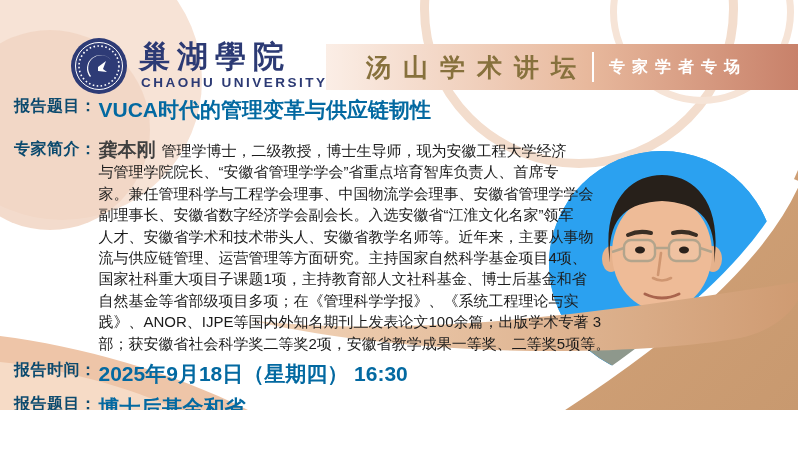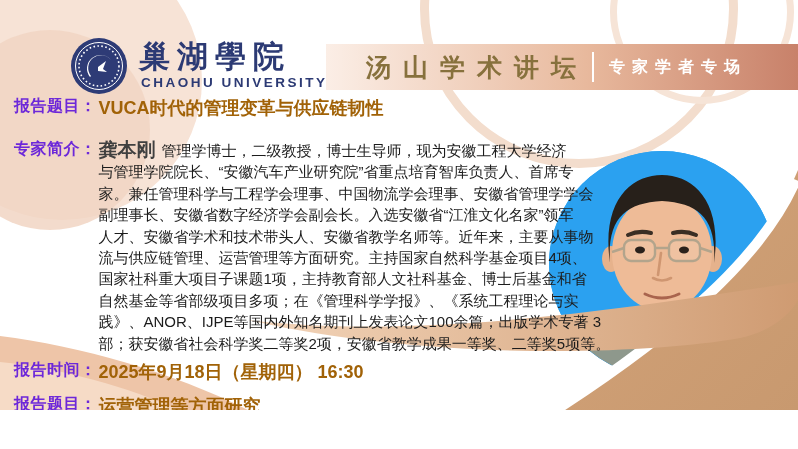--- a/index.html
+++ b/index.html
@@ -24,22 +24,22 @@
   .banner{position:absolute;left:326px;top:44px;width:472px;height:46px;z-index:2;
           background:linear-gradient(to right,#fbeee6 0%,#e8b99d 55%,#c8816a 100%);
           display:flex;align-items:center;padding-left:40px;box-sizing:border-box;}
   .banner-title{color:#87713d;font-weight:bold;font-size:25px;letter-spacing:12px;white-space:nowrap;}
   .banner-divider{width:2px;height:30px;background:#ffffff;margin:0 15px 0 4px;flex:none;}
   .banner-subtitle{color:#ffffff;font-family:"DejaVu Serif","Liberation Serif",serif;
           font-weight:600;font-size:16px;letter-spacing:7px;white-space:nowrap;}
 
   
   .row{position:absolute;left:14px;display:flex;align-items:flex-start;z-index:3;white-space:nowrap;}
-  .label{color:#6d28d9;font-size:16px;font-weight:bold;letter-spacing:.5px;flex:none;}
-  .value{color:#a16207;font-size:18px;font-weight:bold;margin-left:2px;}
+  .label{color:#0c4a6e;font-size:16px;font-weight:bold;letter-spacing:.5px;flex:none;}
+  .value{color:#0369a1;font-size:21px;font-weight:bold;margin-left:2px;}
   .row-title{top:96px;}
   .row-bio{top:139px;align-items:flex-start;}
   .bio-block{margin-left:2px;width:468px;white-space:normal;}
   .bio-line{font-size:15px;line-height:21.4px;color:#1c1c1c;white-space:nowrap;}
   .speaker-name{font-size:19px;font-weight:bold;color:#404040;margin-right:6px;}
   .row-time{top:360px;}
   .row-venue{top:394px;}
   .row-host{top:428px;}
 
   
@@ -78,21 +78,21 @@
     <span class="label">报告题目：</span>
     <span class="value">VUCA时代的管理变革与供应链韧性</span>
   </div>
 
   <div class="row row-bio">
     <span class="label">专家简介：</span>
     <div class="bio-block">
       <div class="bio-line">
         <span class="speaker-name">龚本刚</span><span>管理学博士，二级教授，博士生导师，现为安徽工程大学经济</span>
       </div>
-      <div class="bio-line">与管理学院院长、“安徽汽车产业研究院”省重点培育智库负责人、首席专</div>
+      <div class="bio-line">与管理学院院长、“安徽省管理学学会”省重点培育智库负责人、首席专</div>
       <div class="bio-line">家。兼任管理科学与工程学会理事、中国物流学会理事、安徽省管理学学会</div>
       <div class="bio-line">副理事长、安徽省数字经济学会副会长。入选安徽省“江淮文化名家”领军</div>
       <div class="bio-line">人才、安徽省学术和技术带头人、安徽省教学名师等。近年来，主要从事物</div>
       <div class="bio-line">流与供应链管理、运营管理等方面研究。主持国家自然科学基金项目4项、</div>
       <div class="bio-line">国家社科重大项目子课题1项，主持教育部人文社科基金、博士后基金和省</div>
       <div class="bio-line">自然基金等省部级项目多项；在《管理科学学报》、《系统工程理论与实</div>
       <div class="bio-line">践》、ANOR、IJPE等国内外知名期刊上发表论文100余篇；出版学术专著 3</div>
       <div class="bio-line">部；获安徽省社会科学奖二等奖2项，安徽省教学成果一等奖、二等奖5项等。</div>
     </div>
   </div>
@@ -151,20 +151,20 @@
     <path d="M0,226 C80,236 172,262 248,300 L0,300 Z" fill="#eec5a8"></path>
     <path d="M0,252 C60,258 132,278 178,300 L0,300 Z" fill="#f6dbc6"></path>
   </svg>
 
   <div class="row row-time">
     <span class="label">报告时间：</span>
     <span class="value">2025年9月18日（星期四） 16:30</span>
   </div>
   <div class="row row-venue">
     <span class="label">报告题目：</span>
-    <span class="value">运营管理等方面研究</span>
+    <span class="value">博士后基金和省</span>
   </div>
   <div class="row row-host">
     <span class="label">主办单位：</span>
     <span class="value">科研处、工商管理学院</span>
   </div>
 
 </div>
 
 </body></html>

